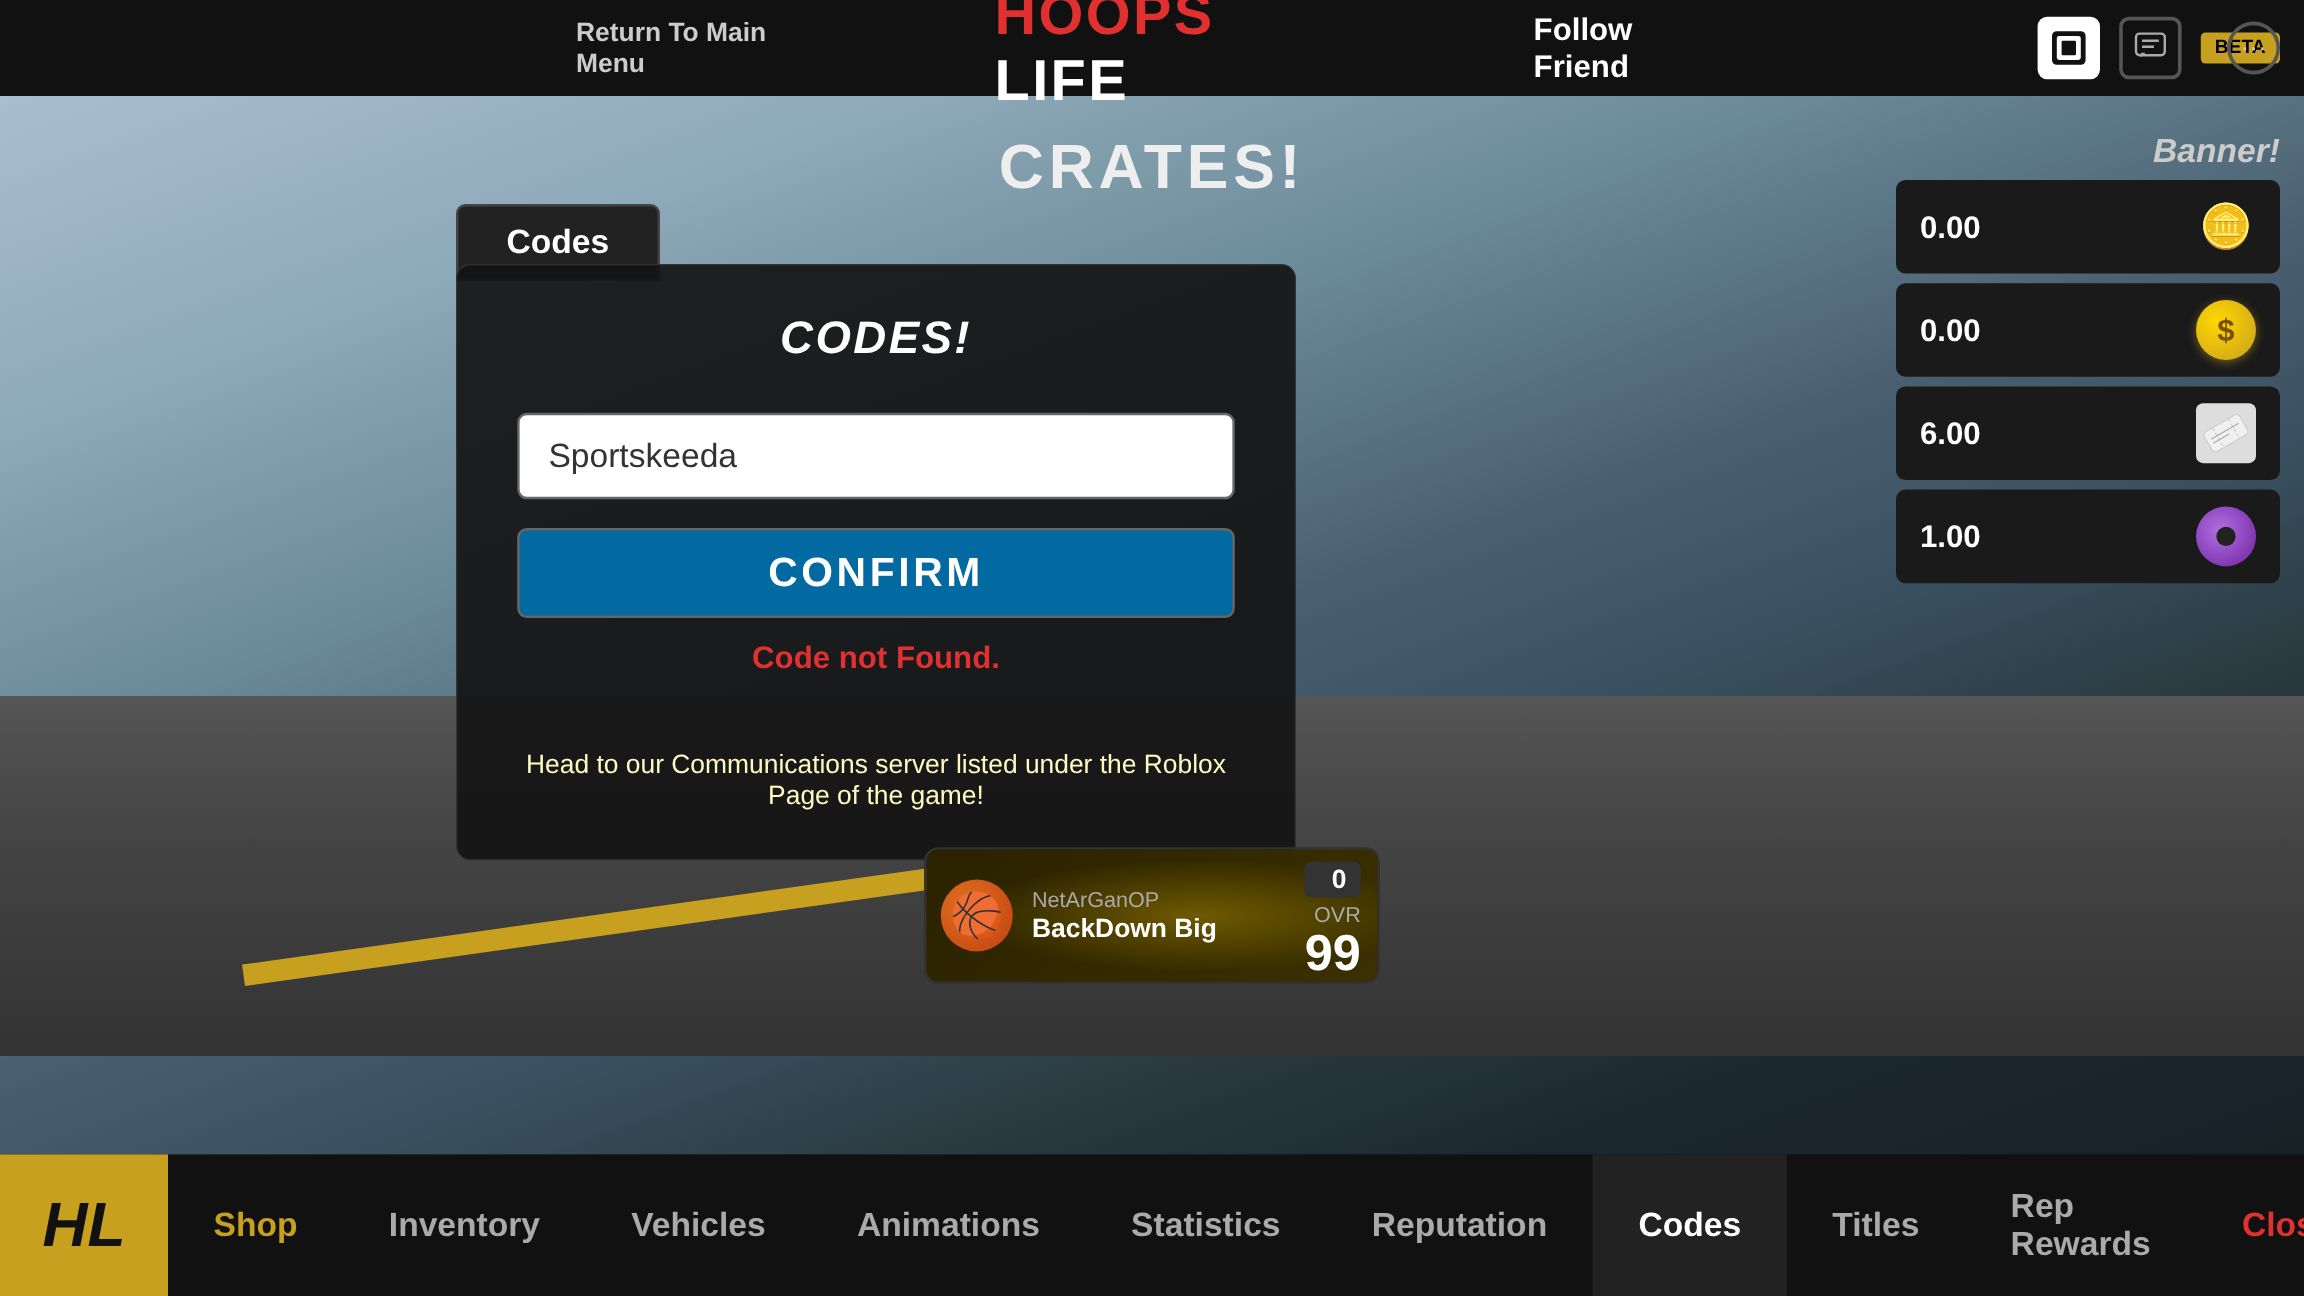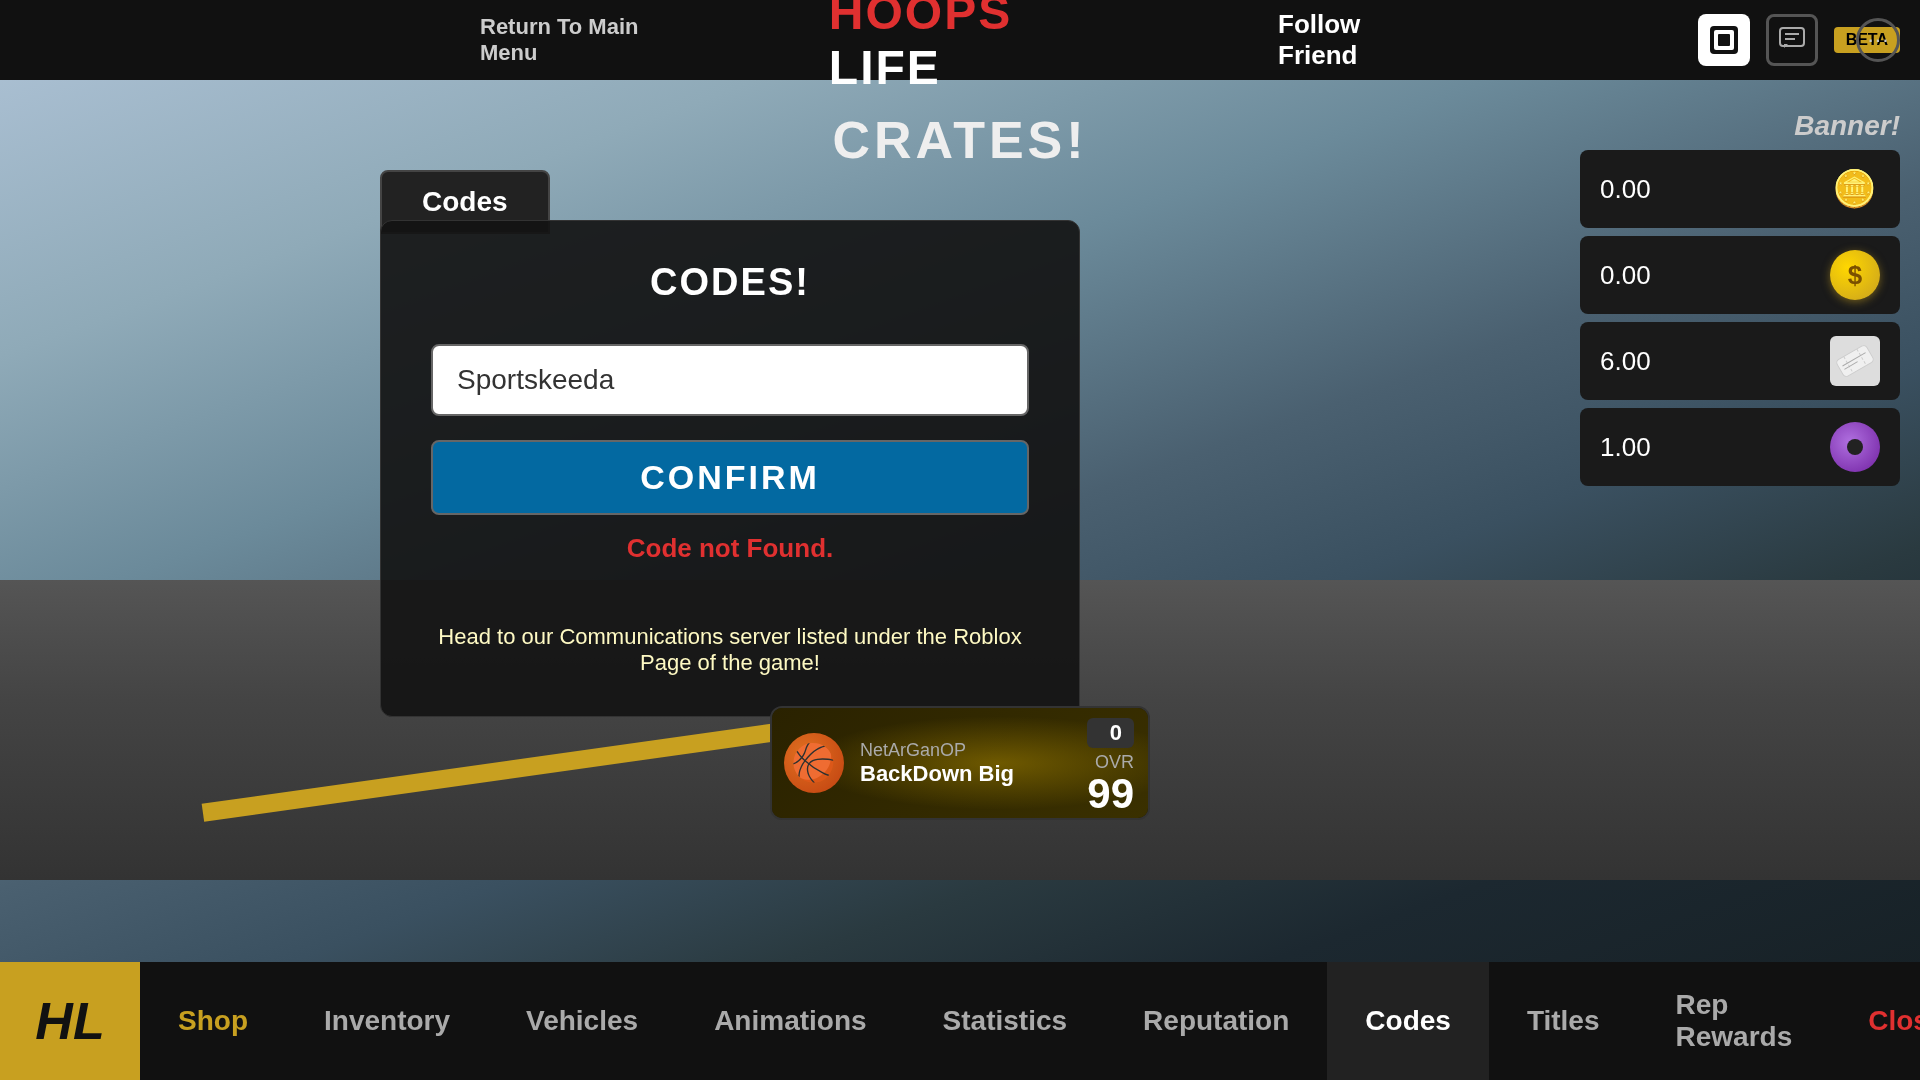--- a/index.html
+++ b/index.html
@@ -154,20 +154,21 @@
       background: rgba(20,20,20,0.92);
       border-radius: 12px;
       padding: 40px 50px;
       border: 1px solid #333;
     }
     .codes-modal-title {
       text-align: center;
       color: #fff;
       font-size: 38px;
       font-weight: 900;
+      font-style: italic;
       margin-bottom: 40px;
       letter-spacing: 2px;
     }
     .codes-input {
       width: 100%;
       background: #fff;
       border: 2px solid #666;
       border-radius: 8px;
       padding: 18px 24px;
       font-size: 28px;
@@ -223,21 +224,21 @@
       border-radius: 8px;
       display: flex;
       align-items: center;
       justify-content: space-between;
       padding: 14px 20px;
       margin-bottom: 8px;
     }
     .stat-value {
       color: #fff;
       font-size: 26px;
-      font-weight: normal;
+      font-weight: bold;
     }
     .stat-icon {
       width: 50px; height: 50px;
       border-radius: 50%;
       display: flex; align-items: center; justify-content: center;
       font-size: 28px;
     }
     .gold-coin {
       background: radial-gradient(circle at 35% 35%, #ffd700, #c8a020);
       box-shadow: 0 2px 8px rgba(200,160,32,0.5);

